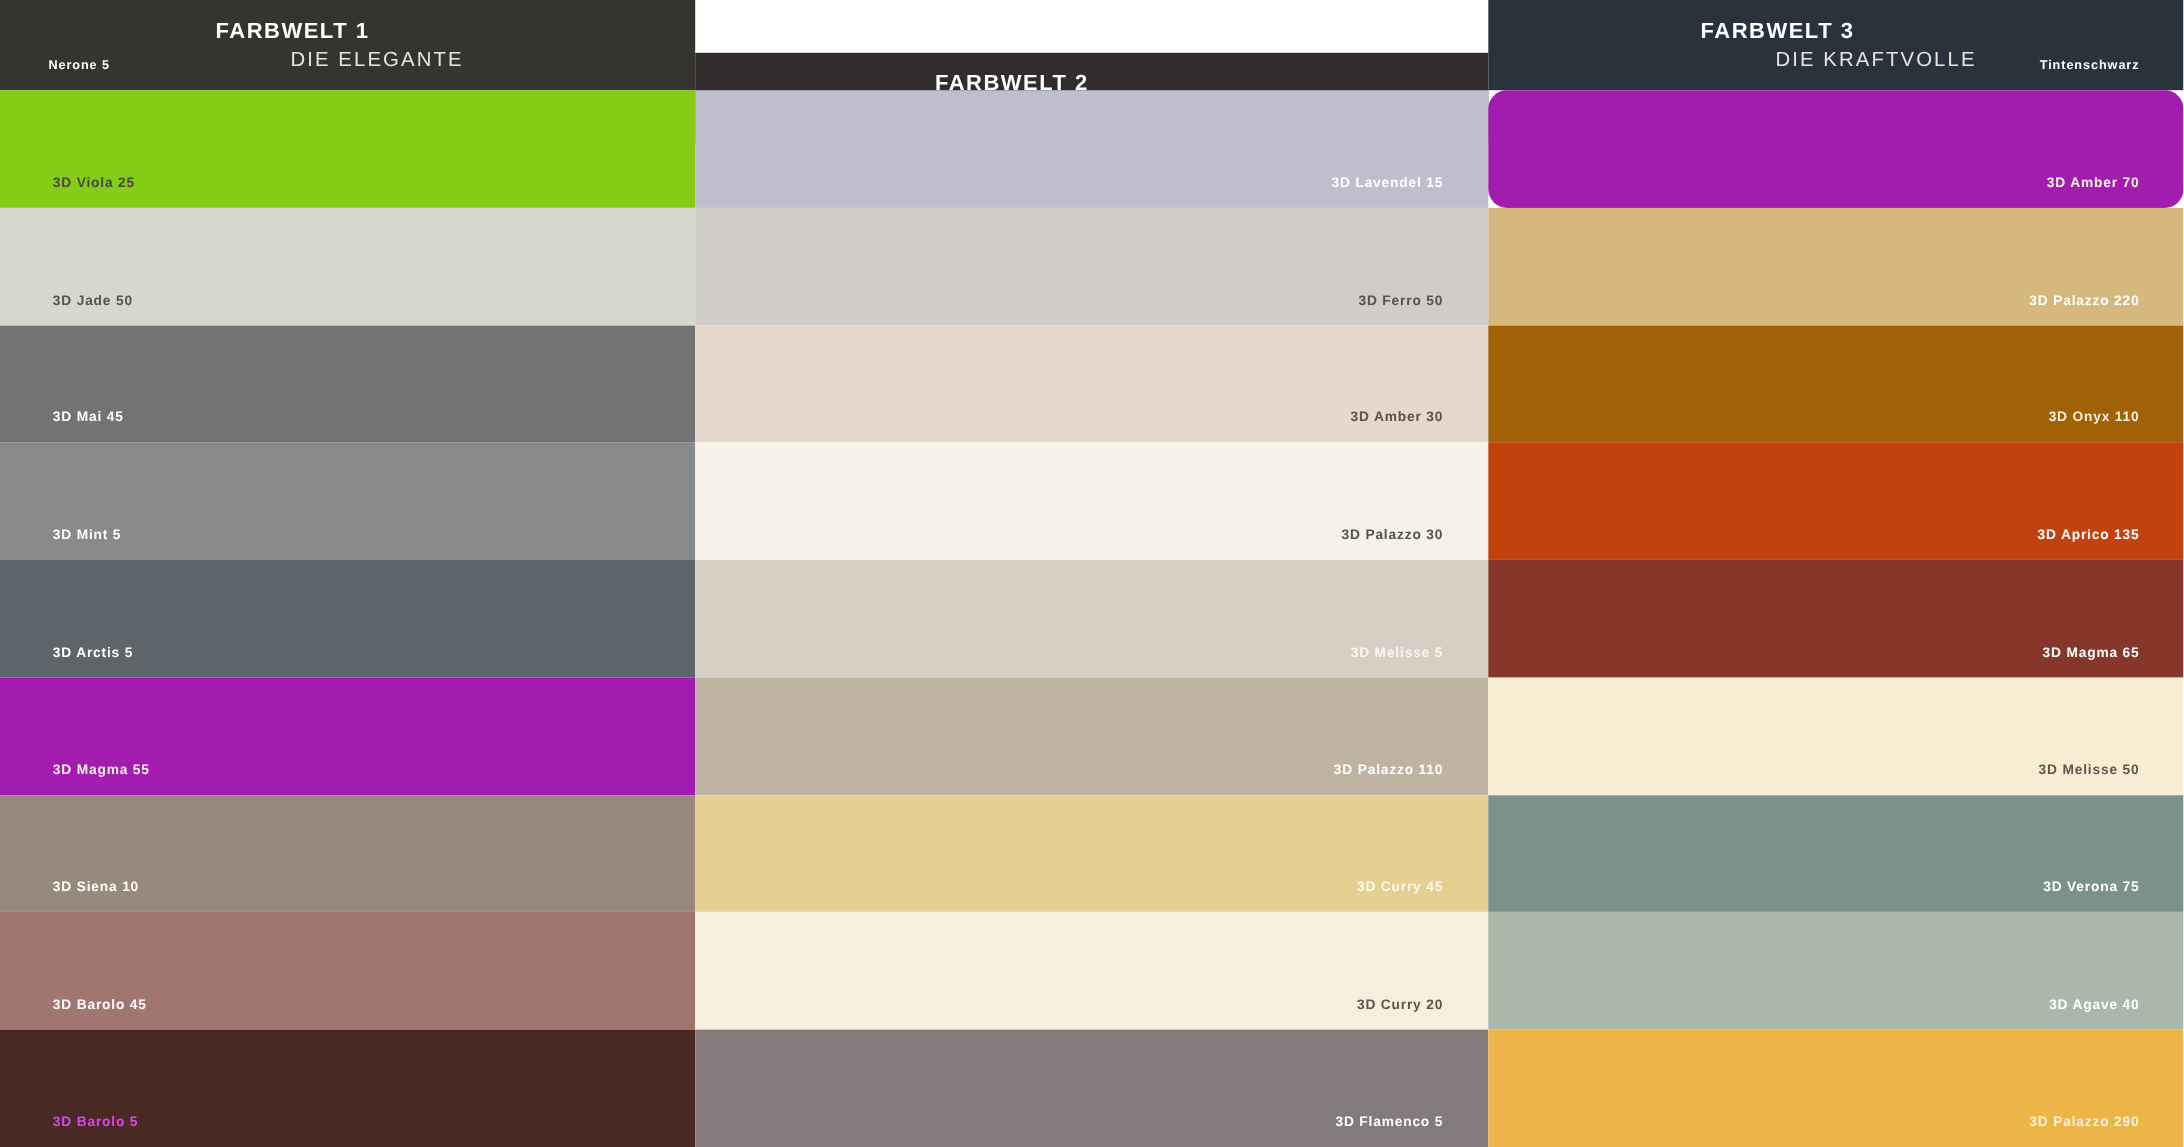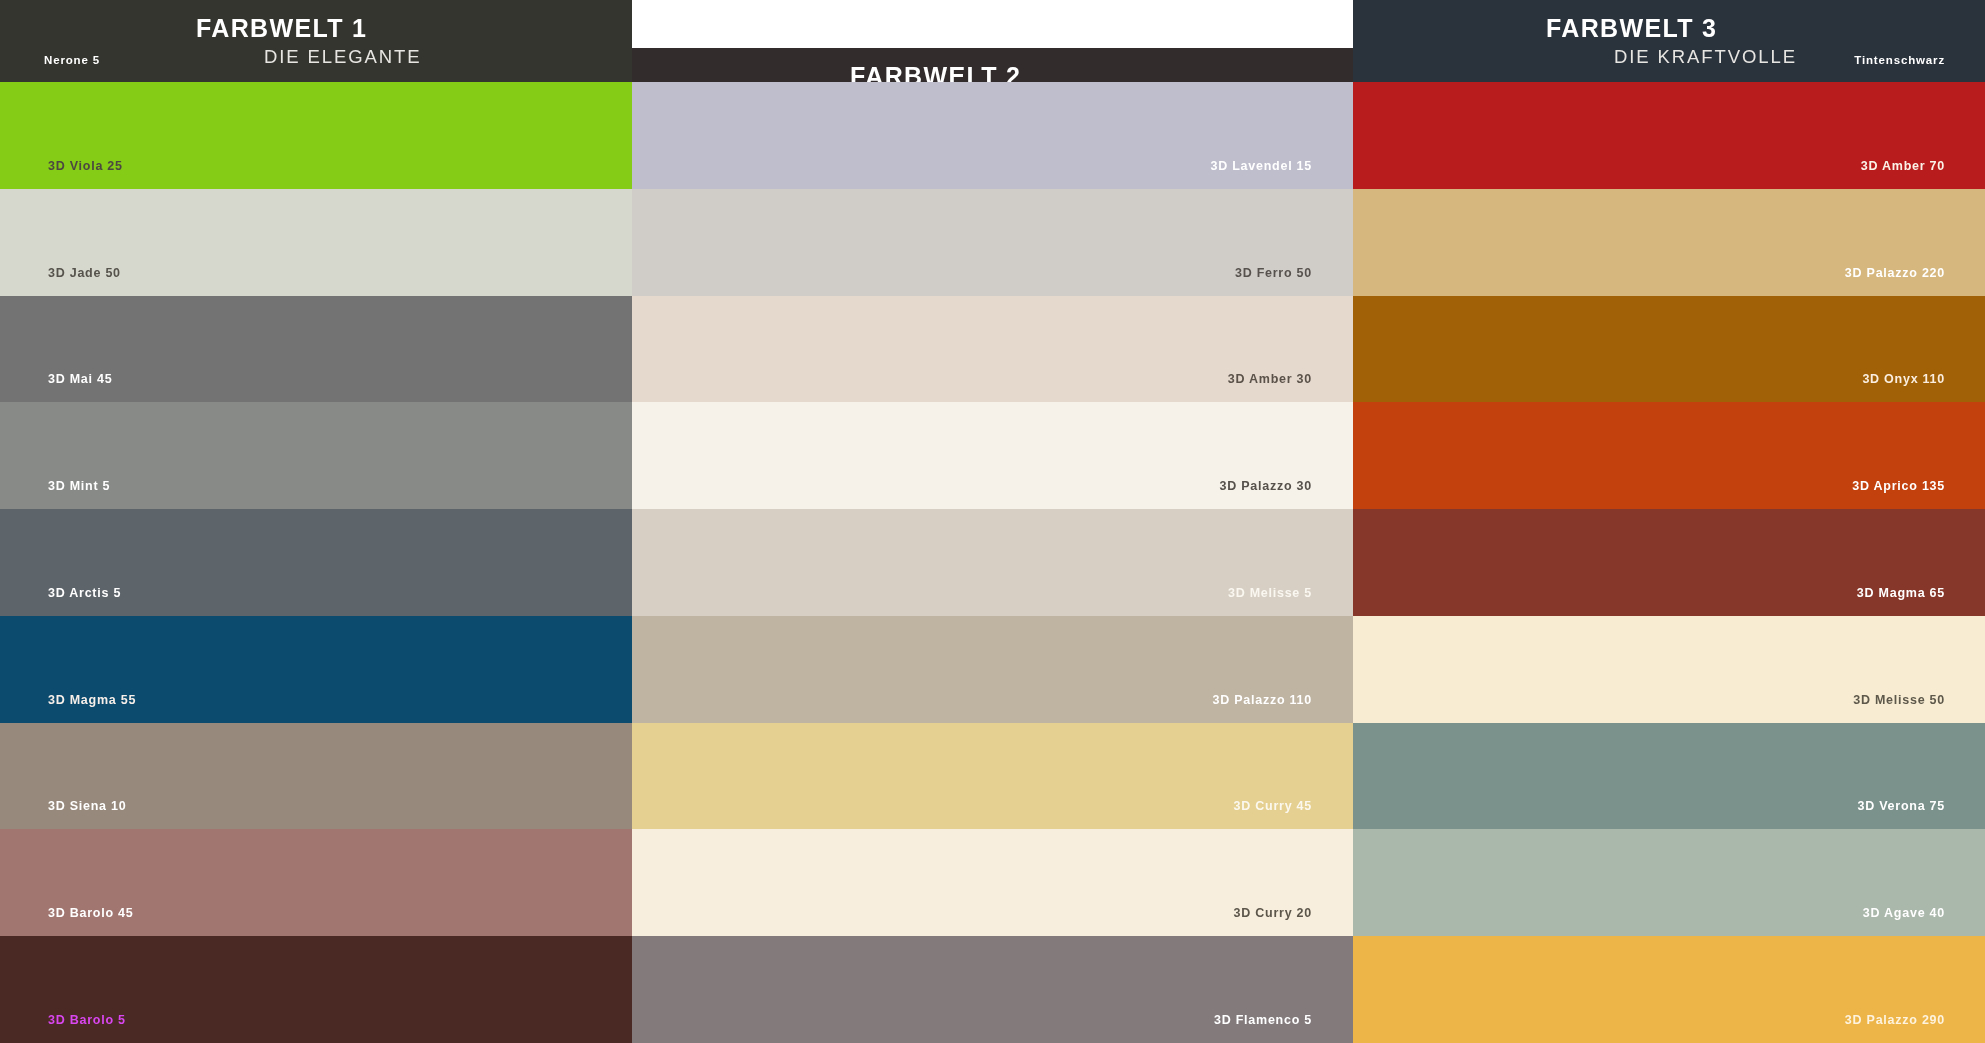--- a/index.html
+++ b/index.html
@@ -45,21 +45,21 @@
     line-height: 1.0;
     white-space: nowrap;
   }
   .header-cell.c1 .hdr-titles { left: 196px; }
   .header-cell.c2 .hdr-titles { left: 218px; }
   .header-cell.c3 .hdr-titles { left: 193px; }
 
   .hdr-world {
     display: block;
     color: #ffffff;
-    font-size: 25px;
+    font-size: 20px;
     font-weight: 700;
     letter-spacing: 1.35px;
     margin-bottom: 7px;
   }
   .hdr-sub {
     display: block;
     color: #e8e6e3;
     font-size: 18.5px;
     font-weight: 400;
     letter-spacing: 1.9px;
@@ -158,21 +158,21 @@
         </div>
         <div class="swatch" style="background-color: #737373;">
           <span class="swatch-label" style="color: rgb(255, 255, 255);">3D Mai 45</span>
         </div>
         <div class="swatch" style="background-color: rgb(135, 138, 134);">
           <span class="swatch-label" style="color: rgb(255, 255, 255);">3D Mint 5</span>
         </div>
         <div class="swatch" style="background-color: rgb(93, 100, 106);">
           <span class="swatch-label" style="color: rgb(255, 255, 255);">3D Arctis 5</span>
         </div>
-        <div class="swatch" style="background-color: #0c4a6e; padding-left: 20px;">
+        <div class="swatch" style="background-color: #a21caf; padding-left: 20px;">
           <span class="swatch-label" style="color: rgb(247, 239, 233);">3D Magma 55</span>
         </div>
         <div class="swatch" style="background-color: rgb(151, 137, 123);">
           <span class="swatch-label" style="color: rgb(255, 255, 255);">3D Siena 10</span>
         </div>
         <div class="swatch" style="background-color: rgb(161, 118, 113);">
           <span class="swatch-label" style="color: rgb(255, 255, 255);">3D Barolo 45</span>
         </div>
         <div class="swatch" style="background-color: rgb(74, 41, 37);">
           <span class="swatch-label" style="color: #d946ef;">3D Barolo 5</span>
@@ -201,21 +201,21 @@
           <span class="swatch-label" style="color: rgb(251, 248, 239);">3D Curry 45</span>
         </div>
         <div class="swatch" style="background-color: rgb(247, 238, 221);">
           <span class="swatch-label" style="color: rgb(92, 85, 74);">3D Curry 20</span>
         </div>
         <div class="swatch" style="background-color: rgb(131, 122, 124); padding-left: 22px;">
           <span class="swatch-label" style="color: rgb(255, 255, 255);">3D Flamenco 5</span>
         </div>
       </div>
     <div class="column c3">
-        <div class="swatch" style="background-color: #b91c1c;">
+        <div class="swatch" style="background-color: #a21caf; border-radius: 17px;">
           <span class="swatch-label" style="color: rgb(251, 243, 233);">3D Amber 70</span>
         </div>
         <div class="swatch" style="background-color: rgb(214, 183, 126);">
           <span class="swatch-label" style="color: rgb(255, 255, 255);">3D Palazzo 220</span>
         </div>
         <div class="swatch" style="background-color: #a16207; padding-left: 29px;">
           <span class="swatch-label" style="color: rgb(251, 238, 224);">3D Onyx 110</span>
         </div>
         <div class="swatch" style="background-color: #c2410c; text-decoration: underline;">
           <span class="swatch-label" style="color: rgb(255, 255, 255);">3D Aprico 135</span>

